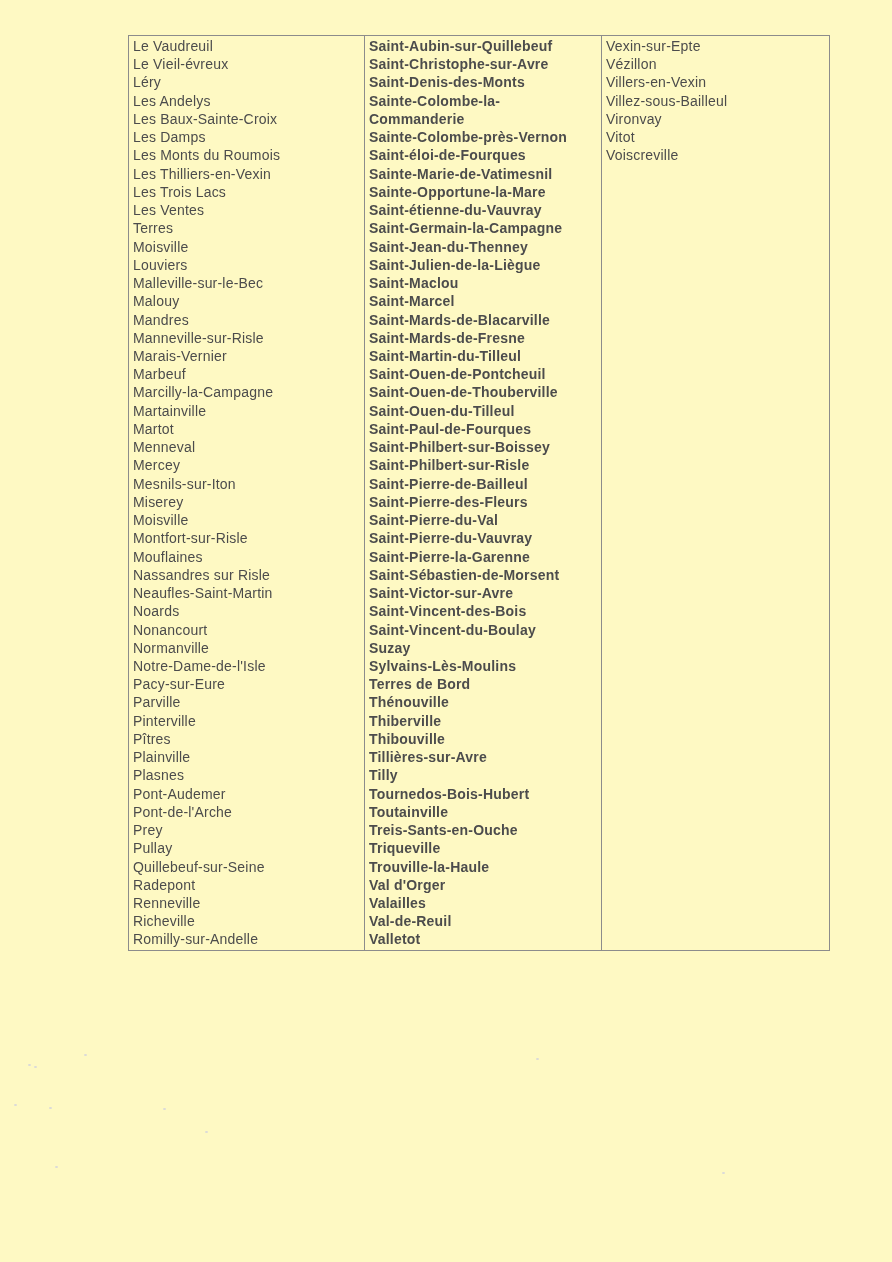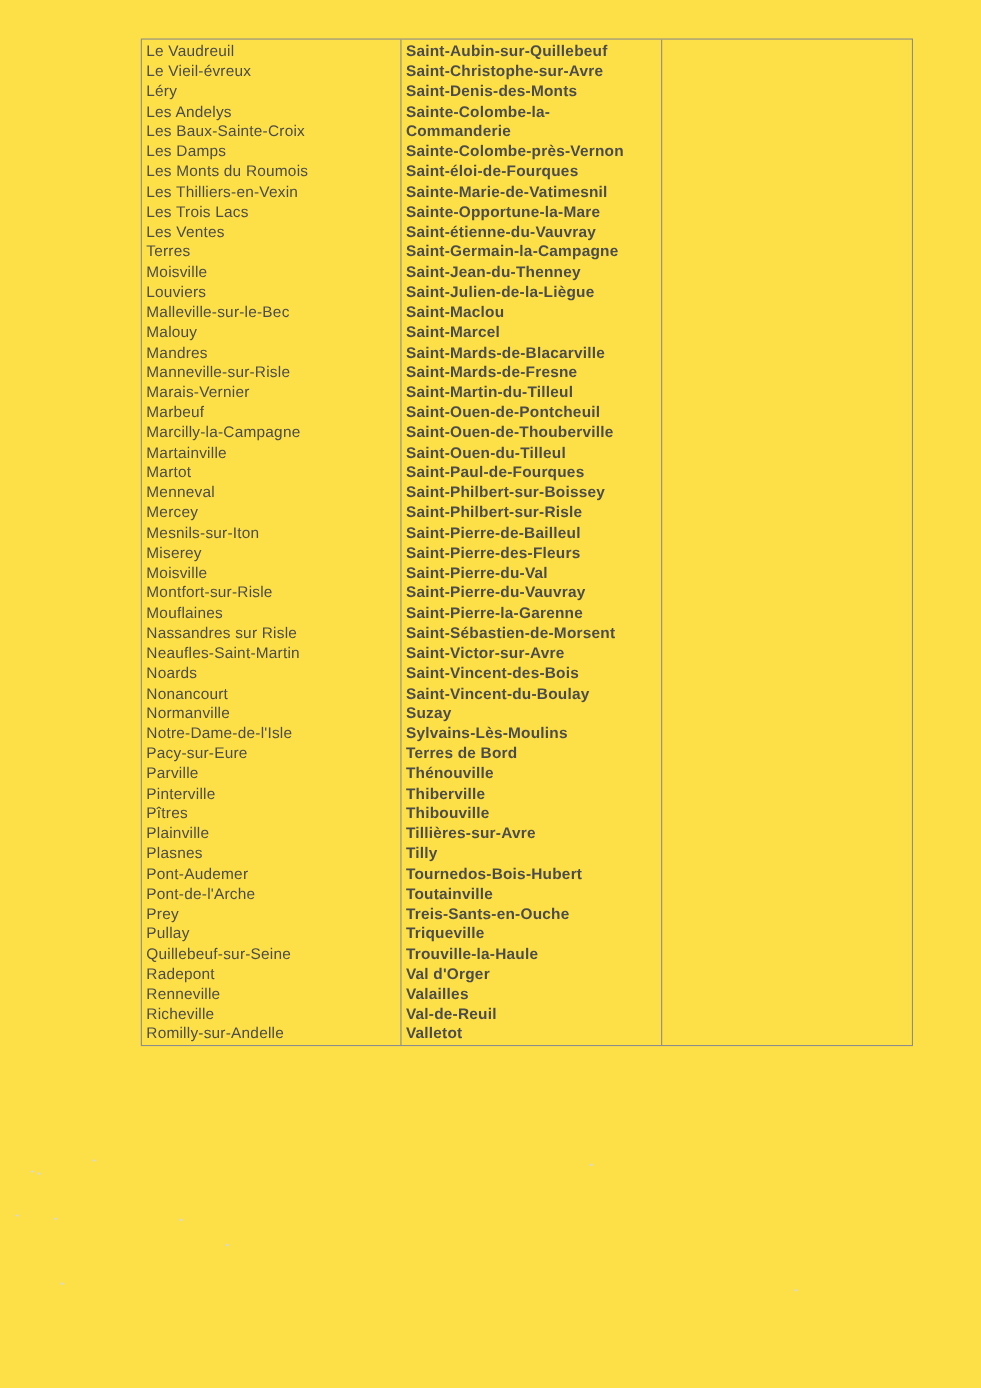--- a/index.html
+++ b/index.html
@@ -4,21 +4,21 @@
 <style>
   html, body {
     margin: 0;
     padding: 0;
     background: #ffffff;
   }
   .page {
     position: relative;
     width: 892px;
     height: 1262px;
-    background: #fde047;
+    background: #fef9c3;
     font-family: "Liberation Sans", sans-serif;
     overflow: hidden;
   }
   .commune-table {
     position: absolute;
     left: 128px;
     top: 35px;
     width: 702px;
     height: 916px;
     box-sizing: border-box;
@@ -153,20 +153,29 @@
         <div class="commune-line">Tournedos-Bois-Hubert</div>
         <div class="commune-line">Toutainville</div>
         <div class="commune-line">Treis-Sants-en-Ouche</div>
         <div class="commune-line">Triqueville</div>
         <div class="commune-line">Trouville-la-Haule</div>
         <div class="commune-line">Val d'Orger</div>
         <div class="commune-line">Valailles</div>
         <div class="commune-line">Val-de-Reuil</div>
         <div class="commune-line">Valletot</div>
       </div>
+    <div class="commune-col c2">
+        <div class="commune-line">Vexin-sur-Epte</div>
+        <div class="commune-line">Vézillon</div>
+        <div class="commune-line">Villers-en-Vexin</div>
+        <div class="commune-line">Villez-sous-Bailleul</div>
+        <div class="commune-line">Vironvay</div>
+        <div class="commune-line">Vitot</div>
+        <div class="commune-line">Voiscreville</div>
+      </div>
   </div>
 
   <div class="speck" style="left:28px;  top:1064px;"></div>
   <div class="speck" style="left:34px;  top:1066px;"></div>
   <div class="speck" style="left:84px;  top:1054px;"></div>
   <div class="speck" style="left:14px;  top:1104px;"></div>
   <div class="speck" style="left:49px;  top:1107px;"></div>
   <div class="speck" style="left:163px; top:1108px;"></div>
   <div class="speck" style="left:205px; top:1131px;"></div>
   <div class="speck" style="left:536px; top:1058px;"></div>

